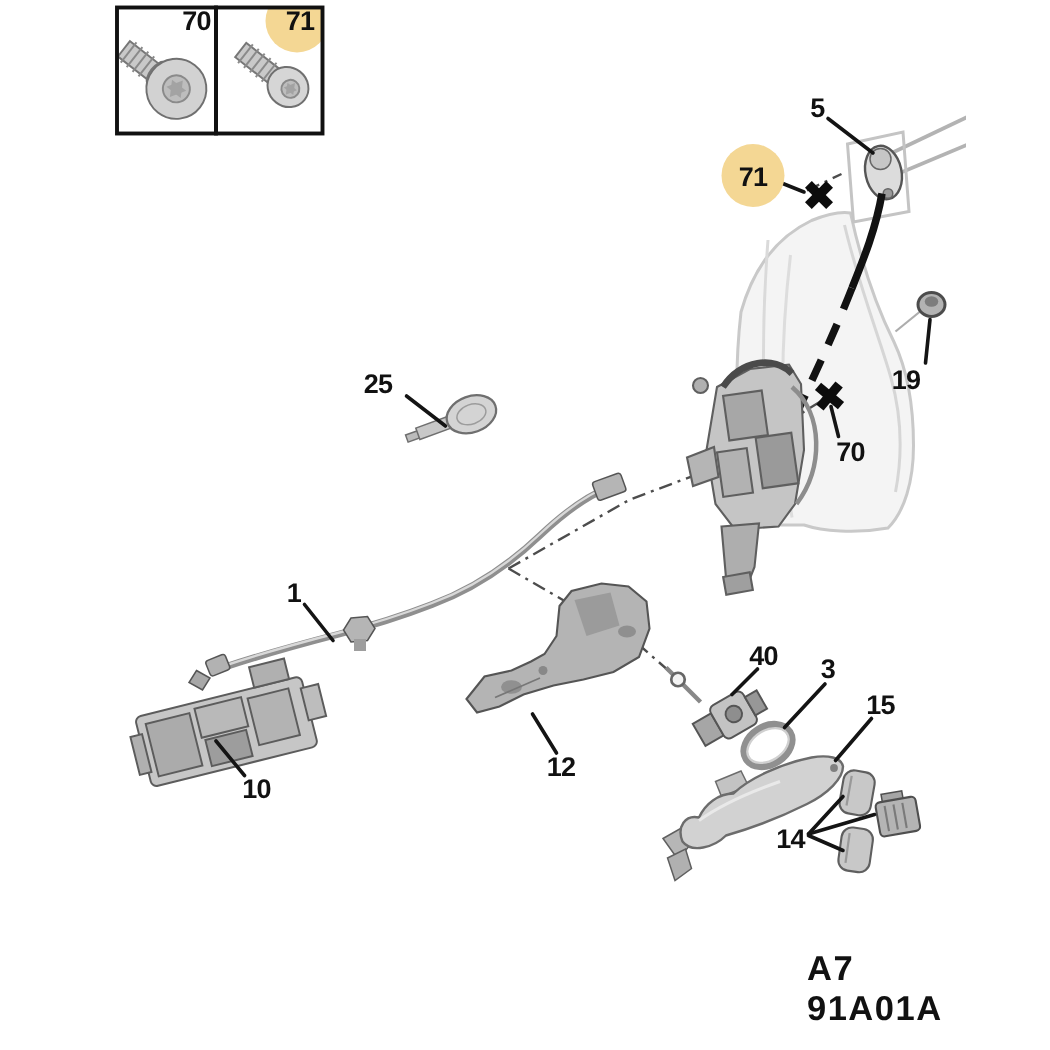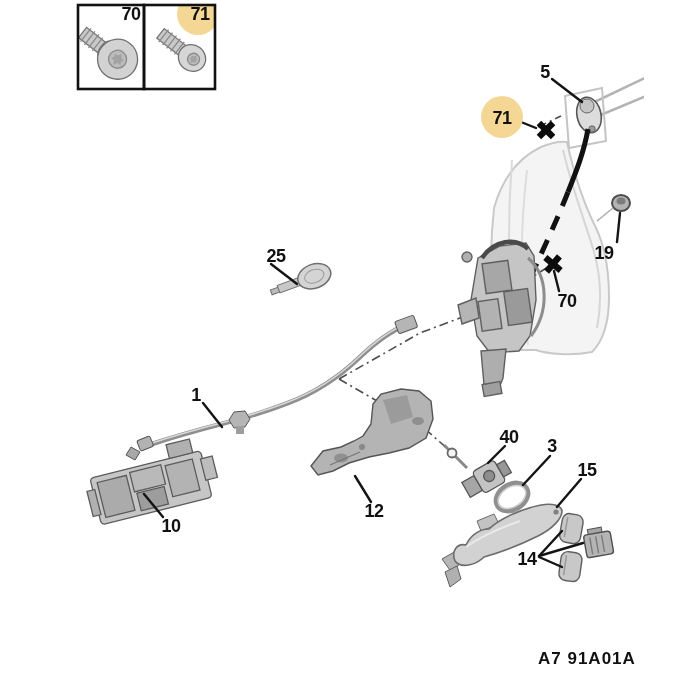--- a/index.html
+++ b/index.html
@@ -11,21 +11,21 @@
     font-weight:bold;font-size:18px;color:#111;line-height:1;white-space:nowrap;
     letter-spacing:-0.5px;
   }
   .footer-date{
     position:absolute;left:451px;top:645px;width:77px;height:23px;
     border:2px solid #111;display:flex;align-items:center;justify-content:center;
     font-weight:bold;font-size:16px;color:#111;
   }
   .footer-code{
     position:absolute;left:538px;top:645px;height:27px;display:flex;align-items:center;
-    font-weight:bold;font-size:17px;color:#111;letter-spacing:1px;
+    font-weight:bold;font-size:23px;color:#111;letter-spacing:1px;
   }
 </style>
 </head>
 <body>
 
 <div class="stage">
 
 <svg width="700" height="700" viewBox="0 0 700 700">
 
   <g fill="#f4f4f4" stroke="#c9c9c9" stroke-width="2">
@@ -219,21 +219,21 @@
 
   <rect x="78" y="5" width="66" height="84" fill="none" stroke="#111" stroke-width="2.6"></rect>
   <rect x="144" y="5" width="71" height="84" fill="none" stroke="#111" stroke-width="2.6"></rect>
 </svg>
 
   <div class="callout" style="left:131px;top:14px">70</div>
   <div class="callout" style="left:200px;top:14px">71</div>
   <div class="callout" style="left:545px;top:72px">5</div>
   <div class="callout" style="left:502px;top:118px">71</div>
   <div class="callout" style="left:604px;top:253px">19</div>
-  <div class="callout" style="left:276px;top:256px">25</div>
+  <div class="callout" style="left:252px;top:256px">25</div>
   <div class="callout" style="left:567px;top:301px">70</div>
   <div class="callout" style="left:196px;top:395px">1</div>
   <div class="callout" style="left:509px;top:437px">40</div>
   <div class="callout" style="left:552px;top:446px">3</div>
   <div class="callout" style="left:587px;top:470px">15</div>
   <div class="callout" style="left:374px;top:511px">12</div>
   <div class="callout" style="left:171px;top:526px">10</div>
   <div class="callout" style="left:527px;top:559px">14</div>
 
   <div class="footer-code">A7 91A01A</div>

